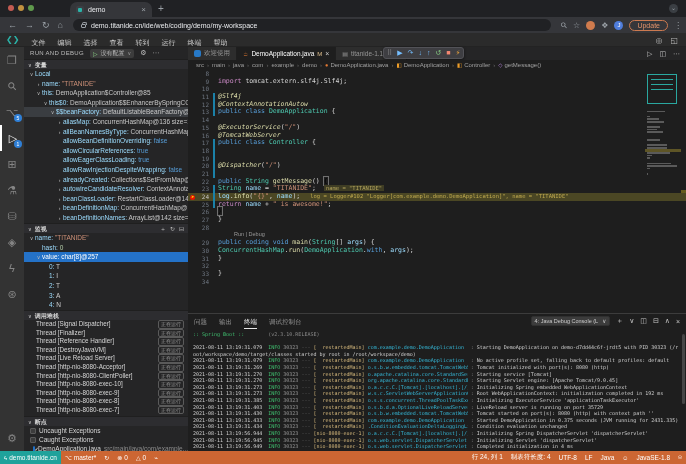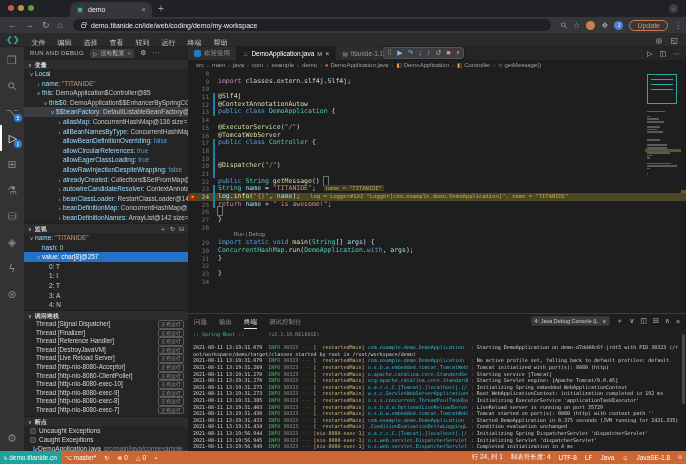--- a/index.html
+++ b/index.html
@@ -102,21 +102,21 @@
   .editor{position:absolute;left:188px;top:70px;width:498px;height:243px;background:#1e1e1e;overflow:hidden;}
   .code-row{position:relative;height:7.7px;line-height:7.7px;white-space:nowrap;
             font-family:"DejaVu Sans Mono","Liberation Mono",monospace;font-size:6.5px;}
   .code-row.current{background:#4b4724;}
   .gut{position:absolute;left:0;top:0;width:24px;height:100%;text-align:right;color:#6e7681;
        font-size:6px;padding-right:3px;}
   .code-row.current .gut{color:#c6c6c6;}
   .chg{position:absolute;left:25px;top:0;width:2px;height:100%;background:#1b81a8;}
   .ctext{position:absolute;left:30px;top:0;height:100%;}
   .kw{color:#c586c0;}.k{color:#569cd6;}.ty{color:#4ec9b0;}.fn{color:#dcdcaa;}.st{color:#ce9178;}
-  .an{color:#dcdcaa;}.v{color:#9cdcfe;}.pl{color:#d4d4d4;}
+  .an{color:#dcdcaa;font-style:italic;}.v{color:#9cdcfe;}.pl{color:#d4d4d4;}
   .mt{outline:1px solid #707070;}
   .hint{margin-left:8px;background:#3f3d24;color:#b3a45c;font-size:5.5px;padding:0 2px;}
   .code-row.current .hint{background:transparent;color:#bfa94e;}
   .bp-g{position:absolute;left:2px;top:1.5px;width:5px;height:5px;border-radius:50%;background:#e51400;}
   .arrow-g{position:absolute;left:3px;top:0;color:#ffcc00;font-size:6px;line-height:7.7px;}
   .codelens{position:absolute;left:46px;top:0;color:#999999;font-size:5.5px;font-family:"Liberation Sans",sans-serif;}
   .minimap{position:absolute;right:5px;top:0;width:36px;height:243px;background:#1e1e1e;}
   .mm-banner{position:absolute;left:2px;top:4px;width:30px;height:30px;border:1px solid #2aa8a0;}
   .mm-banner i{display:block;height:1px;background:#2aa8a0;margin:4px 3px 0 3px;}
   .mm-bar{position:absolute;left:2px;height:1.5px;background:#5a5a5a;}
@@ -422,21 +422,21 @@
       </div>
     <div class="sbdec">
         <div class="mk" style="top:120px"></div>
       </div>
   <div class="code-row">
         <span class="gut">8</span>
         <span class="ctext"></span>
       </div>
       <div class="code-row">
         <span class="gut">9</span>
-        <span class="ctext"><span class="kw">import</span><span class="pl"> classes.extern.slf4j.Slf4j;</span></span>
+        <span class="ctext"><span class="kw">import</span><span class="pl"> tomcat.extern.slf4j.Slf4j;</span></span>
       </div>
       <div class="code-row">
         <span class="gut">10</span>
         <span class="ctext"></span>
       </div>
       <div class="code-row">
         <span class="gut">11</span>
         <span class="chg"></span>
         <span class="ctext"><span class="an">@Slf4j</span></span>
       </div>
@@ -518,21 +518,21 @@
       </div>
       <div class="code-row">
         <span class="gut">28</span>
         <span class="ctext"></span>
       </div>
       <div class="code-row">
         <span class="codelens">Run | Debug</span>
       </div>
       <div class="code-row">
         <span class="gut">29</span>
-        <span class="ctext"><span class="pl">    </span><span class="k">import static void </span><span class="fn">main</span><span class="pl">(</span><span class="ty">String</span><span class="pl">[] </span><span class="v">args</span><span class="pl">) {</span></span>
+        <span class="ctext"><span class="pl">    </span><span class="k">public coding void </span><span class="fn">main</span><span class="pl">(</span><span class="ty">String</span><span class="pl">[] </span><span class="v">args</span><span class="pl">) {</span></span>
       </div>
       <div class="code-row">
         <span class="gut">30</span>
         <span class="ctext"><span class="pl">        </span><span class="ty">ConcurrentHashMap</span><span class="pl">.</span><span class="fn">run</span><span class="pl">(</span><span class="ty">DemoApplication</span><span class="pl">.</span><span class="k">with</span><span class="pl">, </span><span class="v">args</span><span class="pl">);</span></span>
       </div>
       <div class="code-row">
         <span class="gut">31</span>
         <span class="ctext"><span class="pl">    }</span></span>
       </div>
       <div class="code-row">

